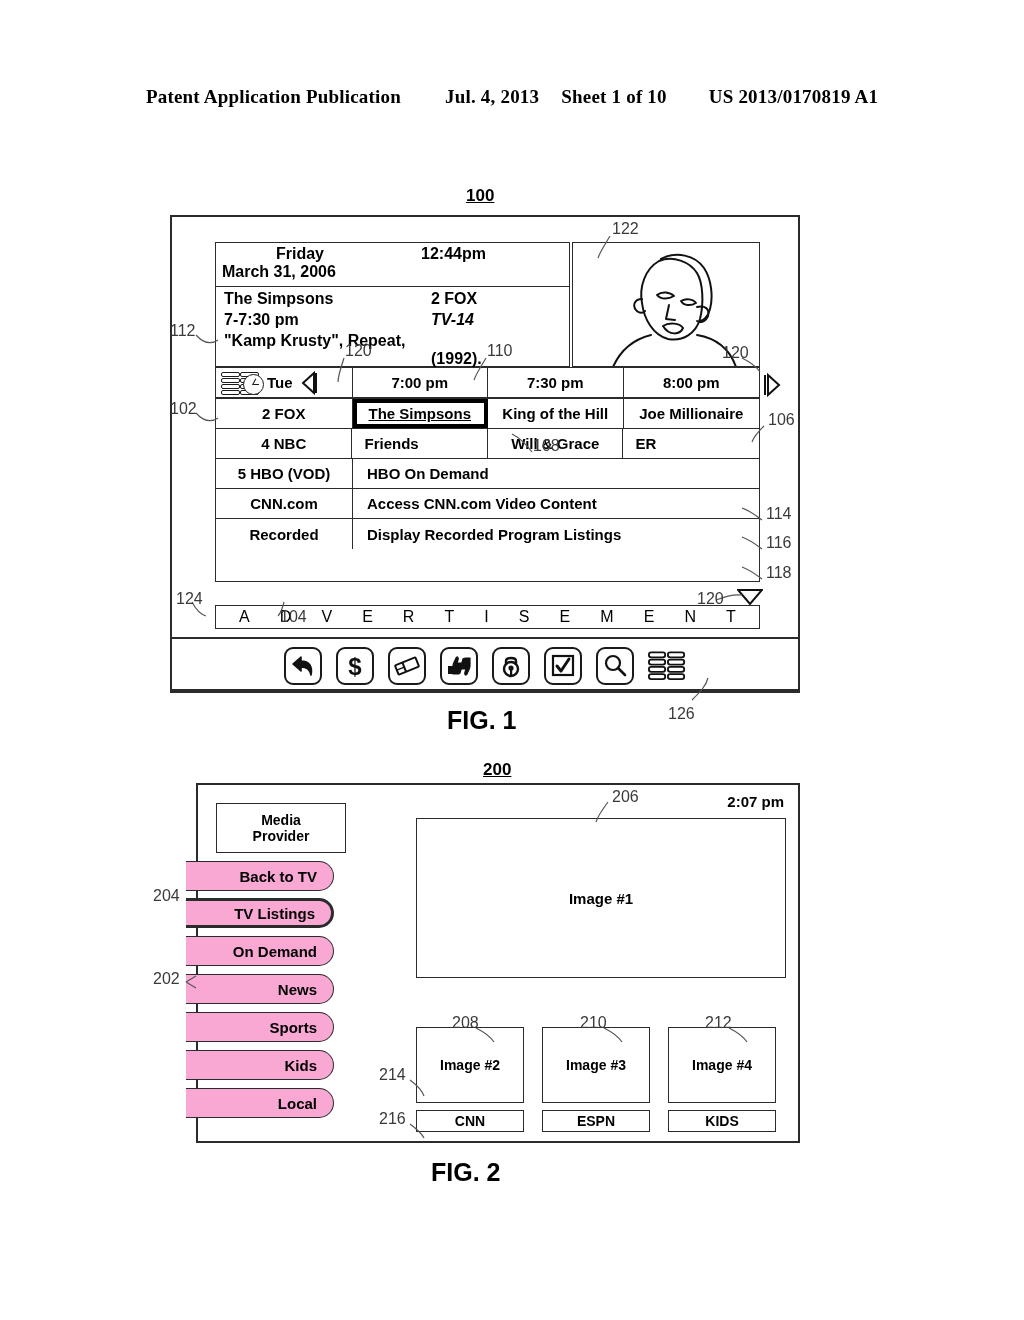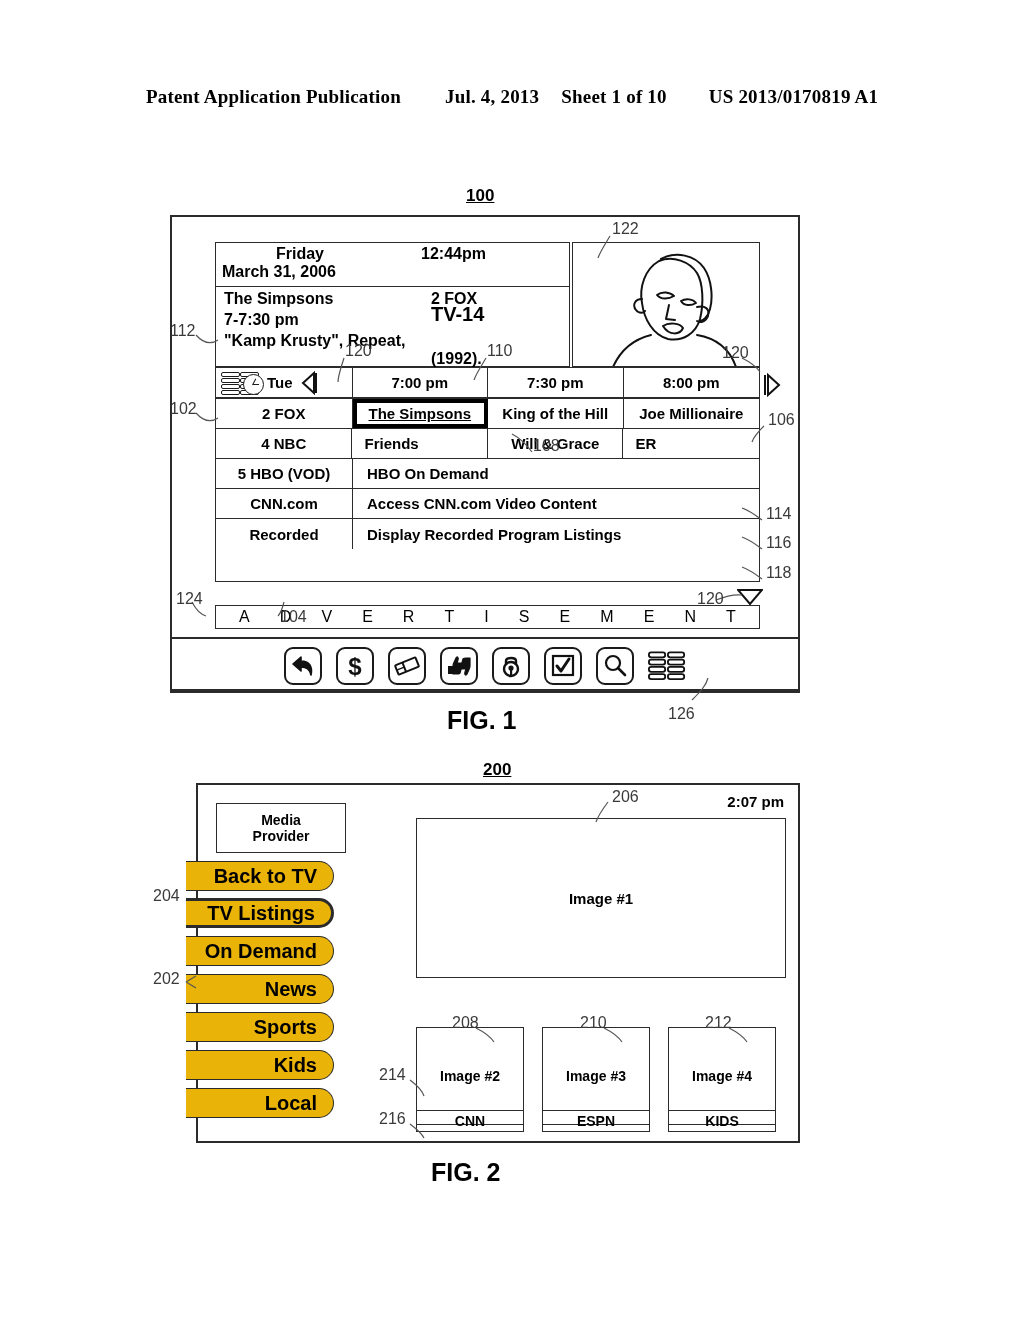--- a/index.html
+++ b/index.html
@@ -43,21 +43,21 @@
   .f1-info{position:absolute;left:43px;top:25px;width:355px;height:125px;border:1.6px solid #2b2b2b;box-sizing:border-box;}
   .f1-info .dateline{height:44px;border-bottom:1.6px solid #2b2b2b;box-sizing:border-box;position:relative;}
   .dl-day{position:absolute;left:60px;top:2px;font-size:16px;font-weight:bold;}
   .dl-date{position:absolute;left:6px;top:20px;font-size:16px;font-weight:bold;}
   .dl-time{position:absolute;left:205px;top:2px;font-size:16px;font-weight:bold;}
   .f1-info .progline{position:relative;height:79px;}
   .pl-title{position:absolute;left:8px;top:3px;font-size:16px;font-weight:bold;}
   .pl-time{position:absolute;left:8px;top:24px;font-size:16px;font-weight:bold;}
   .pl-desc{position:absolute;left:8px;top:45px;font-size:16px;font-weight:bold;}
   .pl-chan{position:absolute;left:215px;top:3px;font-size:16px;font-weight:bold;}
-  .pl-rating{position:absolute;left:215px;top:16px;font-size:20px;font-weight:bold;}
+  .pl-rating{position:absolute;left:215px;top:24px;font-size:16px;font-weight:bold;font-style:italic;}
   .pl-year{position:absolute;left:215px;top:63px;font-size:16px;font-weight:bold;}
 
   .f1-video{position:absolute;left:400px;top:25px;width:188px;height:125px;border:1.6px solid #2b2b2b;box-sizing:border-box;overflow:hidden;}
 
   
   .f1-grid{position:absolute;left:43px;top:150px;width:545px;height:215px;border:1.6px solid #2b2b2b;box-sizing:border-box;}
   .grow{display:flex;height:30px;border-bottom:1.4px solid #2b2b2b;box-sizing:border-box;}
   .grow:last-child{border-bottom:none;}
   .grow.hdr{height:31px;border-bottom:2.2px solid #2b2b2b;}
   .gcell{
@@ -102,32 +102,32 @@
 
   
   #fig2{left:196px;top:783px;width:604px;height:360px;border:2px solid #2b2b2b;box-sizing:border-box;}
 
   .mp-box{position:absolute;left:18px;top:18px;width:130px;height:50px;border:1.6px solid #2b2b2b;box-sizing:border-box;
           display:flex;flex-direction:column;align-items:center;justify-content:center;font-size:14px;font-weight:bold;line-height:1.15;}
 
   .pill{
     position:absolute;left:-12px;width:148px;height:30px;
     border:1.6px solid #2b2b2b;border-left:none;
-    border-radius:0 17px 17px 0;background:#eab308;box-sizing:border-box;
+    border-radius:0 17px 17px 0;background:#f9a8d4;box-sizing:border-box;
     display:flex;align-items:center;justify-content:flex-end;
-    padding-right:16px;font-size:20px;font-weight:bold;
+    padding-right:16px;font-size:15px;font-weight:bold;
   }
   .pill.sel{border-width:3.4px;border-left:none;z-index:4;}
 
   .f2-time{position:absolute;right:14px;top:8px;font-size:15px;font-weight:bold;}
 
   .img-main{position:absolute;left:218px;top:33px;width:370px;height:160px;border:1.6px solid #2b2b2b;box-sizing:border-box;
             display:flex;align-items:center;justify-content:center;font-size:15px;font-weight:bold;}
 
-  .thumb{position:absolute;top:242px;width:108px;height:98px;border:1.6px solid #2b2b2b;box-sizing:border-box;
+  .thumb{position:absolute;top:242px;width:108px;height:76px;border:1.6px solid #2b2b2b;box-sizing:border-box;
          display:flex;align-items:center;justify-content:center;font-size:14px;font-weight:bold;}
   .thumb-lbl{position:absolute;top:325px;width:108px;height:22px;border:1.6px solid #2b2b2b;box-sizing:border-box;
          display:flex;align-items:center;justify-content:center;font-size:14px;font-weight:bold;}
   .t1{left:218px;} .t2{left:344px;} .t3{left:470px;}
 
   .figcap{position:absolute;font-family:"Liberation Sans",sans-serif;font-weight:bold;font-size:25px;}
 </style>
 </head>
 <body>
 

